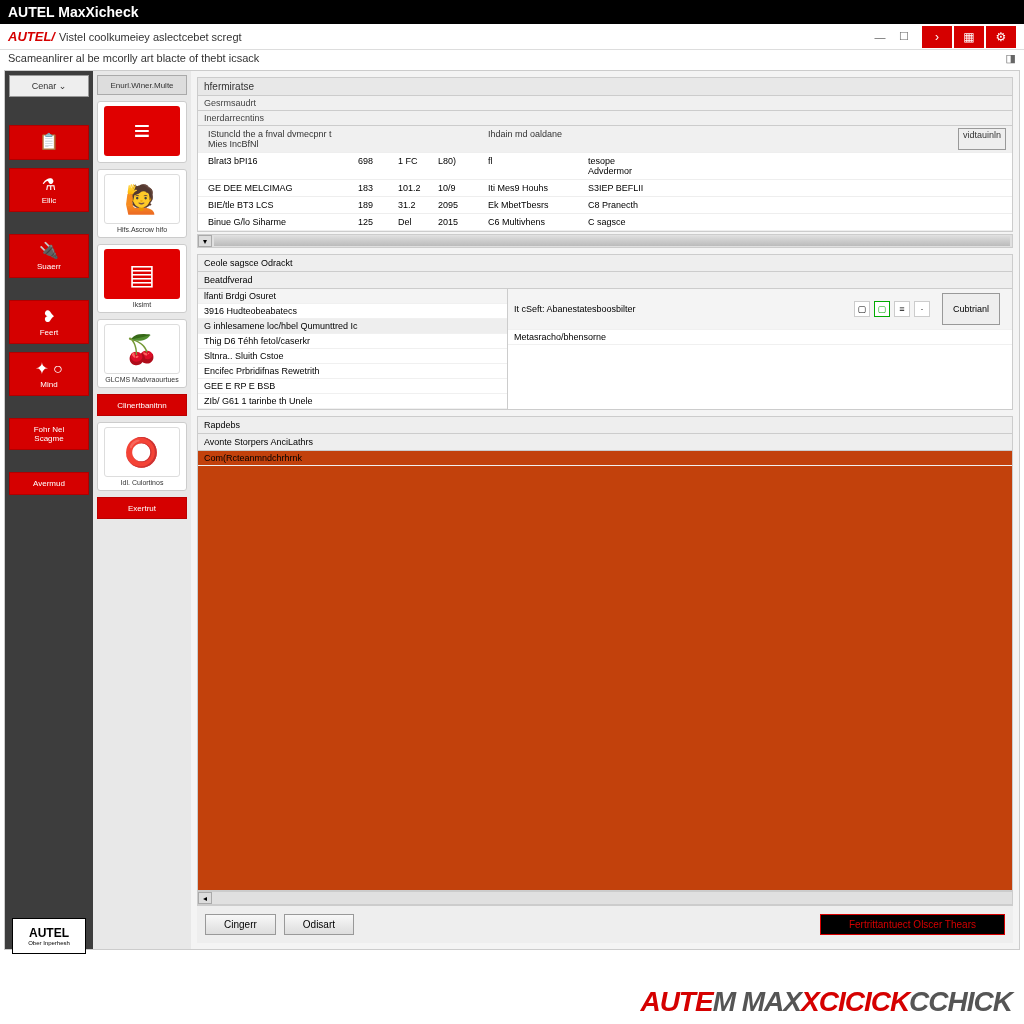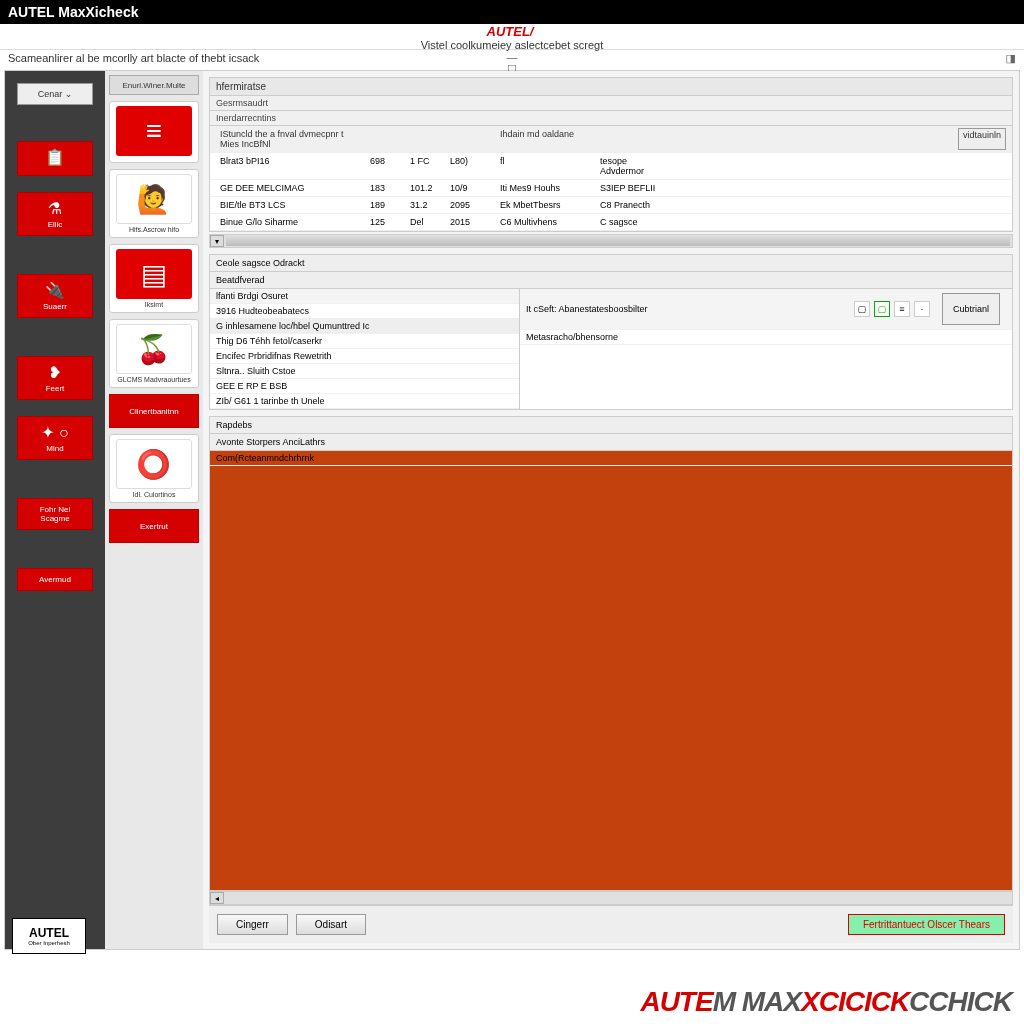--- a/index.html
+++ b/index.html
@@ -1,42 +1,42 @@
 <!DOCTYPE html>
 <html><head>
 <meta charset="utf-8">
 <style>
 * { margin: 0; padding: 0; box-sizing: border-box; font-family: Arial, sans-serif; }
 body { width: 1024px; height: 1024px; background: #fff; overflow: hidden; }
 
 .top-banner { height: 24px; background: #000; color: #fff; display: flex; align-items: center; padding: 0 8px; font-size: 14px; font-weight: bold; }
 
-.window-chrome { height: 26px; background: #fff; border-bottom: 1px solid #ddd; display: flex; align-items: center; padding: 0 8px; font-size: 11px; color: #333; flex-direction: column; }
+.window-chrome { height: 26px; background: #fff; border-bottom: 1px solid #ddd; display: flex; align-items: center; padding: 0 8px; font-size: 11px; color: #333; }
 .window-chrome .autel-logo { color: #d50000; font-weight: bold; font-size: 13px; margin-right: 4px; font-style: italic; }
 .window-chrome .title-text { flex: 1; }
 .window-chrome .win-btn { width: 24px; height: 16px; display: flex; align-items: center; justify-content: center; font-size: 11px; color: #666; cursor: pointer; }
 .red-btn-group { display: flex; gap: 2px; margin-left: 6px; }
 .red-btn { width: 30px; height: 22px; background: #d50000; color: #fff; display: flex; align-items: center; justify-content: center; font-size: 12px; }
 
 .subtitle { height: 20px; padding: 2px 8px; font-size: 11px; color: #333; background: #fff; }
 
 .content-wrap { display: flex; height: 880px; border: 1px solid #ccc; margin: 0 4px; background: #f0f0f0; }
 
-.left-rail { width: 100px; background: #3d3d3d; display: flex; flex-direction: column; padding: 12px; gap: 16px; }
+.left-rail { width: 88px; background: #3d3d3d; display: flex; flex-direction: column; padding: 4px; gap: 8px; }
 .rail-dropdown { height: 22px; background: #eee; border: 1px solid #999; font-size: 9px; display: flex; align-items: center; justify-content: center; color: #333; margin-bottom: 20px; }
 .rail-btn { background: #d50000; color: #fff; border: 1px solid #b00000; display: flex; flex-direction: column; align-items: center; justify-content: center; font-size: 8px; padding: 6px 2px; text-align: center; cursor: pointer; }
 .rail-btn .icon { font-size: 16px; margin-bottom: 2px; }
 .rail-sep { height: 6px; }
 
 .tile-column { width: 98px; background: #e8e8e8; padding: 4px; display: flex; flex-direction: column; gap: 6px; }
 .tile-tab { height: 20px; background: #ddd; border: 1px solid #aaa; font-size: 8px; display: flex; align-items: center; justify-content: center; color: #333; }
 .tile { background: #fff; border: 1px solid #ccc; border-radius: 3px; display: flex; flex-direction: column; align-items: center; padding: 4px; font-size: 7px; color: #333; text-align: center; cursor: pointer; }
 .tile .tile-icon { width: 76px; height: 50px; background: #e00000; border-radius: 3px; display: flex; align-items: center; justify-content: center; color: #fff; font-size: 28px; margin-bottom: 2px; }
 .tile .tile-icon.white { background: #fff; border: 1px solid #ddd; color: #d50000; }
-.tile-btn-red { background: #d50000; color: #fff; height: 34px; display: flex; align-items: center; justify-content: center; font-size: 8px; border: 1px solid #b00; cursor: pointer; }
+.tile-btn-red { background: #d50000; color: #fff; height: 22px; display: flex; align-items: center; justify-content: center; font-size: 8px; border: 1px solid #b00; cursor: pointer; }
 
 .main-panel { flex: 1; background: #f4f4f4; padding: 6px; display: flex; flex-direction: column; gap: 0; overflow: hidden; }
 
 .section-header { font-size: 10px; color: #333; padding: 3px 6px; background: #e8e8e8; border: 1px solid #ccc; }
 .sub-header { font-size: 9px; color: #444; padding: 2px 6px; background: #f0f0f0; border: 1px solid #ccc; border-top: none; }
 
 .table-area { border: 1px solid #ccc; border-top: none; background: #fff; }
 .table-row { display: flex; font-size: 9px; padding: 2px 6px; border-bottom: 1px solid #eee; }
 .table-row.header { background: #f0f0f0; font-weight: normal; color: #333; }
 .table-row span { padding: 1px 4px; }
@@ -58,21 +58,21 @@
 .mid-left { width: 310px; border-right: 1px solid #ccc; }
 .mid-right { flex: 1; }
 .mid-row { font-size: 9px; padding: 2px 6px; border-bottom: 1px solid #f0f0f0; }
 .mid-row.sel { background: #eee; }
 .toolbar-icons { display: flex; gap: 4px; padding: 2px 6px; align-items: center; }
 .tb-icon { width: 16px; height: 16px; border: 1px solid #ccc; display: flex; align-items: center; justify-content: center; font-size: 9px; background: #fff; }
 .tb-icon.green { border-color: #0a0; color: #0a0; }
 
 .bottom-row { margin-top: auto; padding: 8px; display: flex; gap: 8px; border-top: 1px solid #ccc; background: #eee; }
 .dlg-btn { padding: 4px 18px; font-size: 10px; background: linear-gradient(#f8f8f8,#ddd); border: 1px solid #999; cursor: pointer; }
-.dlg-btn.red-border { border: 1px solid #d50000; color: #d50000; margin-left: auto; background: #86efac; padding: 4px 14px; }
+.dlg-btn.red-border { border: 1px solid #d50000; color: #d50000; margin-left: auto; background: #000000; padding: 4px 28px; }
 
 .corner-logo { position: absolute; left: 12px; bottom: 70px; width: 74px; height: 36px; background: #fff; border: 1px solid #000; display: flex; flex-direction: column; align-items: center; justify-content: center; font-size: 12px; font-weight: bold; }
 .corner-logo .sm { font-size: 6px; font-weight: normal; }
 
 .footer-brand { position: absolute; bottom: 6px; right: 12px; font-size: 28px; font-weight: 900; letter-spacing: -1px; font-style: italic; }
 .footer-brand .g { color: #555; }
 .footer-brand .r { color: #d50000; }
 
 .notes-area { border: 1px solid #ccc; background: #c2410c; margin-top: 6px; flex: 1; }
 </style>
@@ -217,22 +217,22 @@
 
     <div class="mid-panel">
       <div class="mid-panel-header">Ceole sagsce Odrackt</div>
       <div class="mid-panel-header">Beatdfverad</div>
       <div class="mid-split">
         <div class="mid-left">
           <div class="mid-row" style="background:#f4f4f4">lfanti   Brdgi Osuret</div>
           <div class="mid-row">3916 Hudteobeabatecs</div>
           <div class="mid-row sel">G inhlesamene loc/hbel Qumunttred  Ic</div>
           <div class="mid-row">Thig D6 Téhh fetol/caserkr</div>
+          <div class="mid-row">Sltnra.. Sluith Cstoe</div>
           <div class="mid-row">Encifec Prbridifnas Rewetrith</div>
-          <div class="mid-row">Sltnra.. Sluith Cstoe</div>
           <div class="mid-row">GEE E RP E BSB</div>
           <div class="mid-row">ZIb/ G61 1 tarinbe th Unele</div>
         </div>
         <div class="mid-right">
           <div class="mid-row" style="background:#f4f4f4;display:flex;align-items:center">
             <span>It cSeft:  Abanestatesboosbilter</span>
             <span class="toolbar-icons" style="margin-left:auto">
               <span class="tb-icon">▢</span>
               <span class="tb-icon green">▢</span>
               <span class="tb-icon">≡</span>

